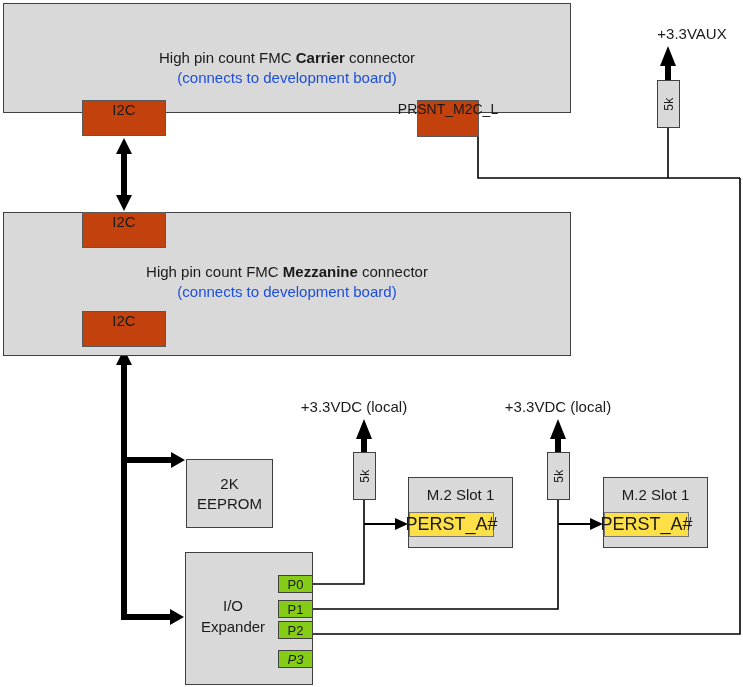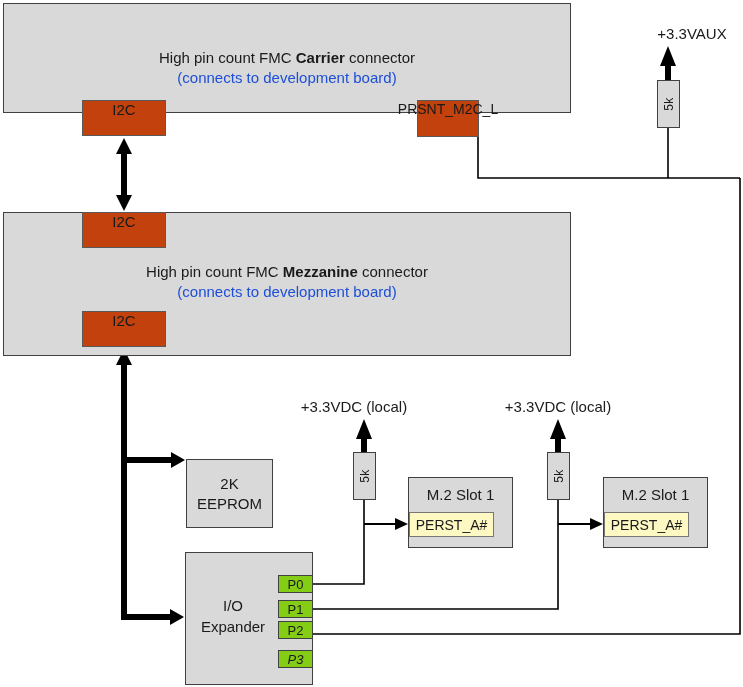--- a/index.html
+++ b/index.html
@@ -5,21 +5,21 @@
   html,body{margin:0;padding:0;background:#ffffff;}
   .stage{
     position:relative;width:743px;height:687px;background:#ffffff;
     font-family:"Liberation Sans",sans-serif;color:#1a1a1a;overflow:hidden;
   }
   .wires{position:absolute;left:0;top:0;width:743px;height:687px;z-index:1;}
   .box{position:absolute;box-sizing:border-box;z-index:2;}
   .gray-box{background:#d9d9d9;border:1.5px solid #404040;}
   .light-box{background:#c2410c;border:1.4px solid #595959;display:flex;align-items:flex-start;justify-content:center;}
   .port-box{background:#84cc16;border:1.3px solid #404040;display:flex;align-items:center;justify-content:center;font-size:13px;}
-  .pin-box{background:#fef9c3;border:1.5px solid #777777;display:flex;align-items:center;justify-content:center;font-size:14px;}
+  .pin-box{background:#fde047;border:1.5px solid #777777;display:flex;align-items:center;justify-content:center;font-size:18px;}
   .conn-title{position:absolute;left:0;width:100%;text-align:center;font-size:15px;line-height:20px;z-index:3;}
   .conn-sub{color:#1d4ed8;}
   .center-2line{display:flex;flex-direction:column;align-items:center;justify-content:center;height:100%;font-size:15px;line-height:20px;text-align:center;}
   .resistor{background:#d9d9d9;border:1.2px solid #404040;display:flex;align-items:center;justify-content:center;}
   .resistor span{transform:rotate(-90deg);font-size:12px;letter-spacing:0.5px;}
   .pwr-label{position:absolute;text-align:center;font-size:15px;z-index:3;}
   .m2-title{position:absolute;top:8px;left:0;width:100%;text-align:center;font-size:15px;}
   .io-text{position:absolute;left:0;top:42px;width:94px;text-align:center;font-size:15px;line-height:21px;}
   b{font-weight:700;}
 </style>

